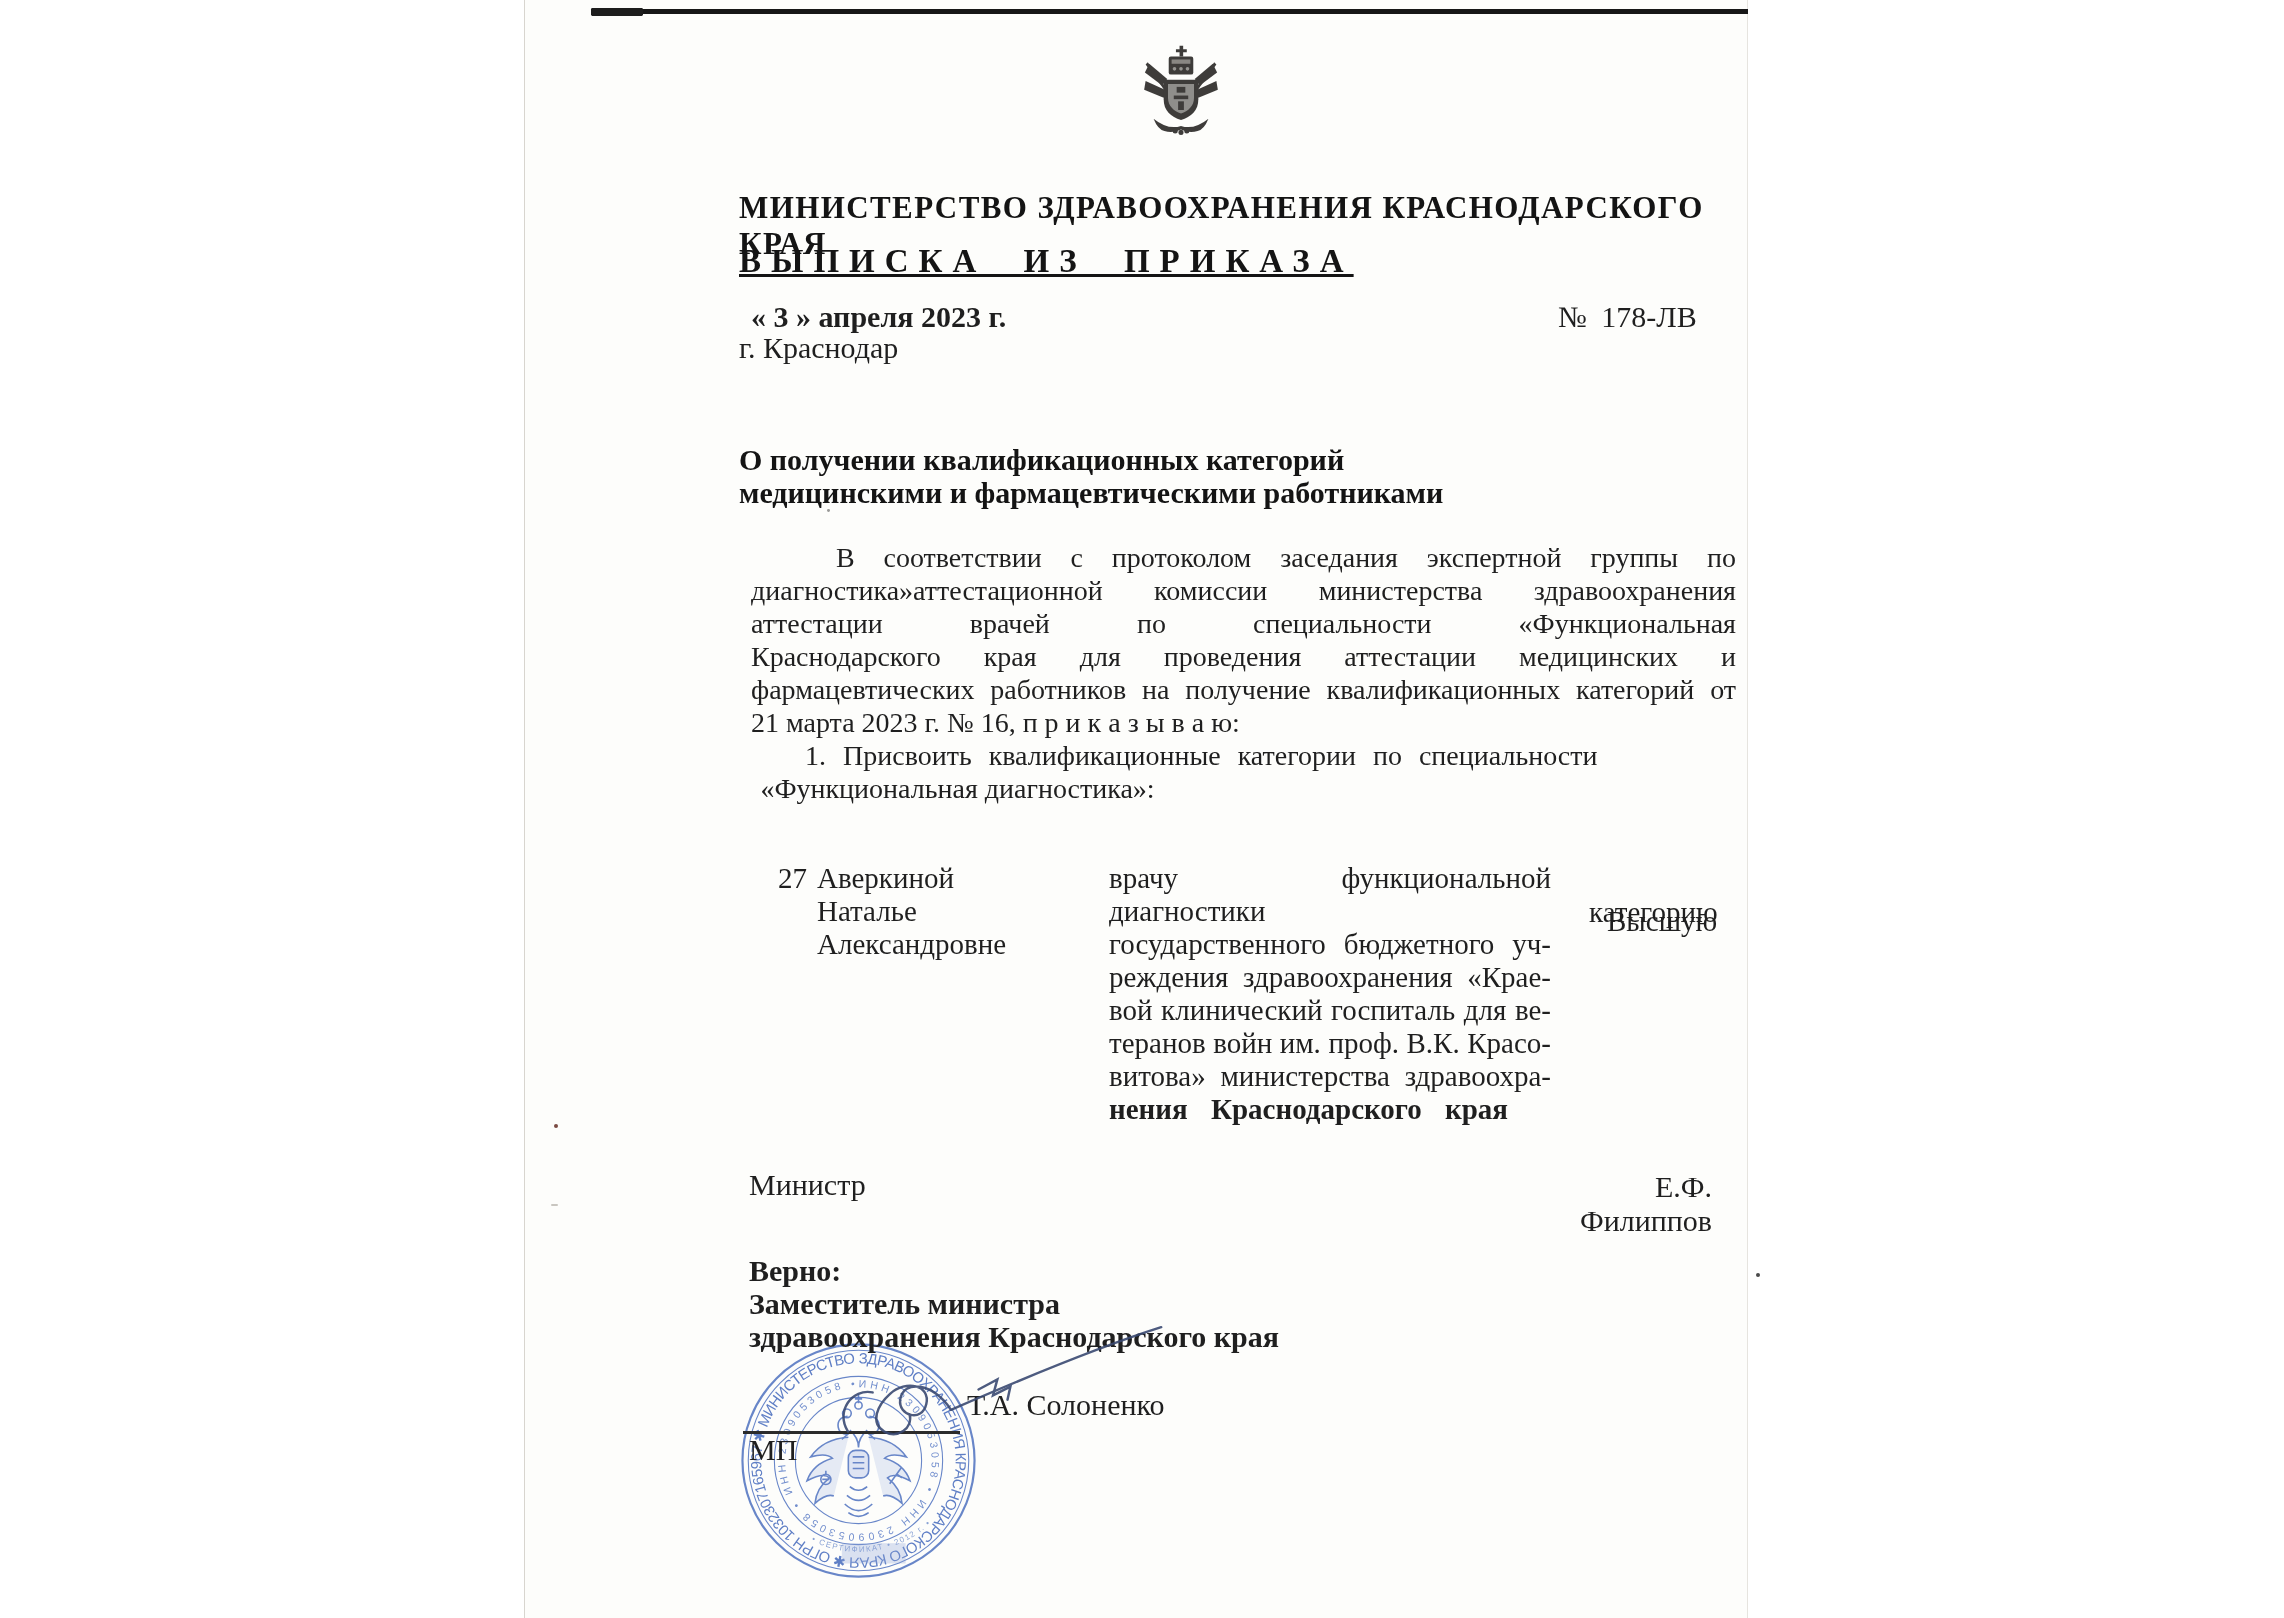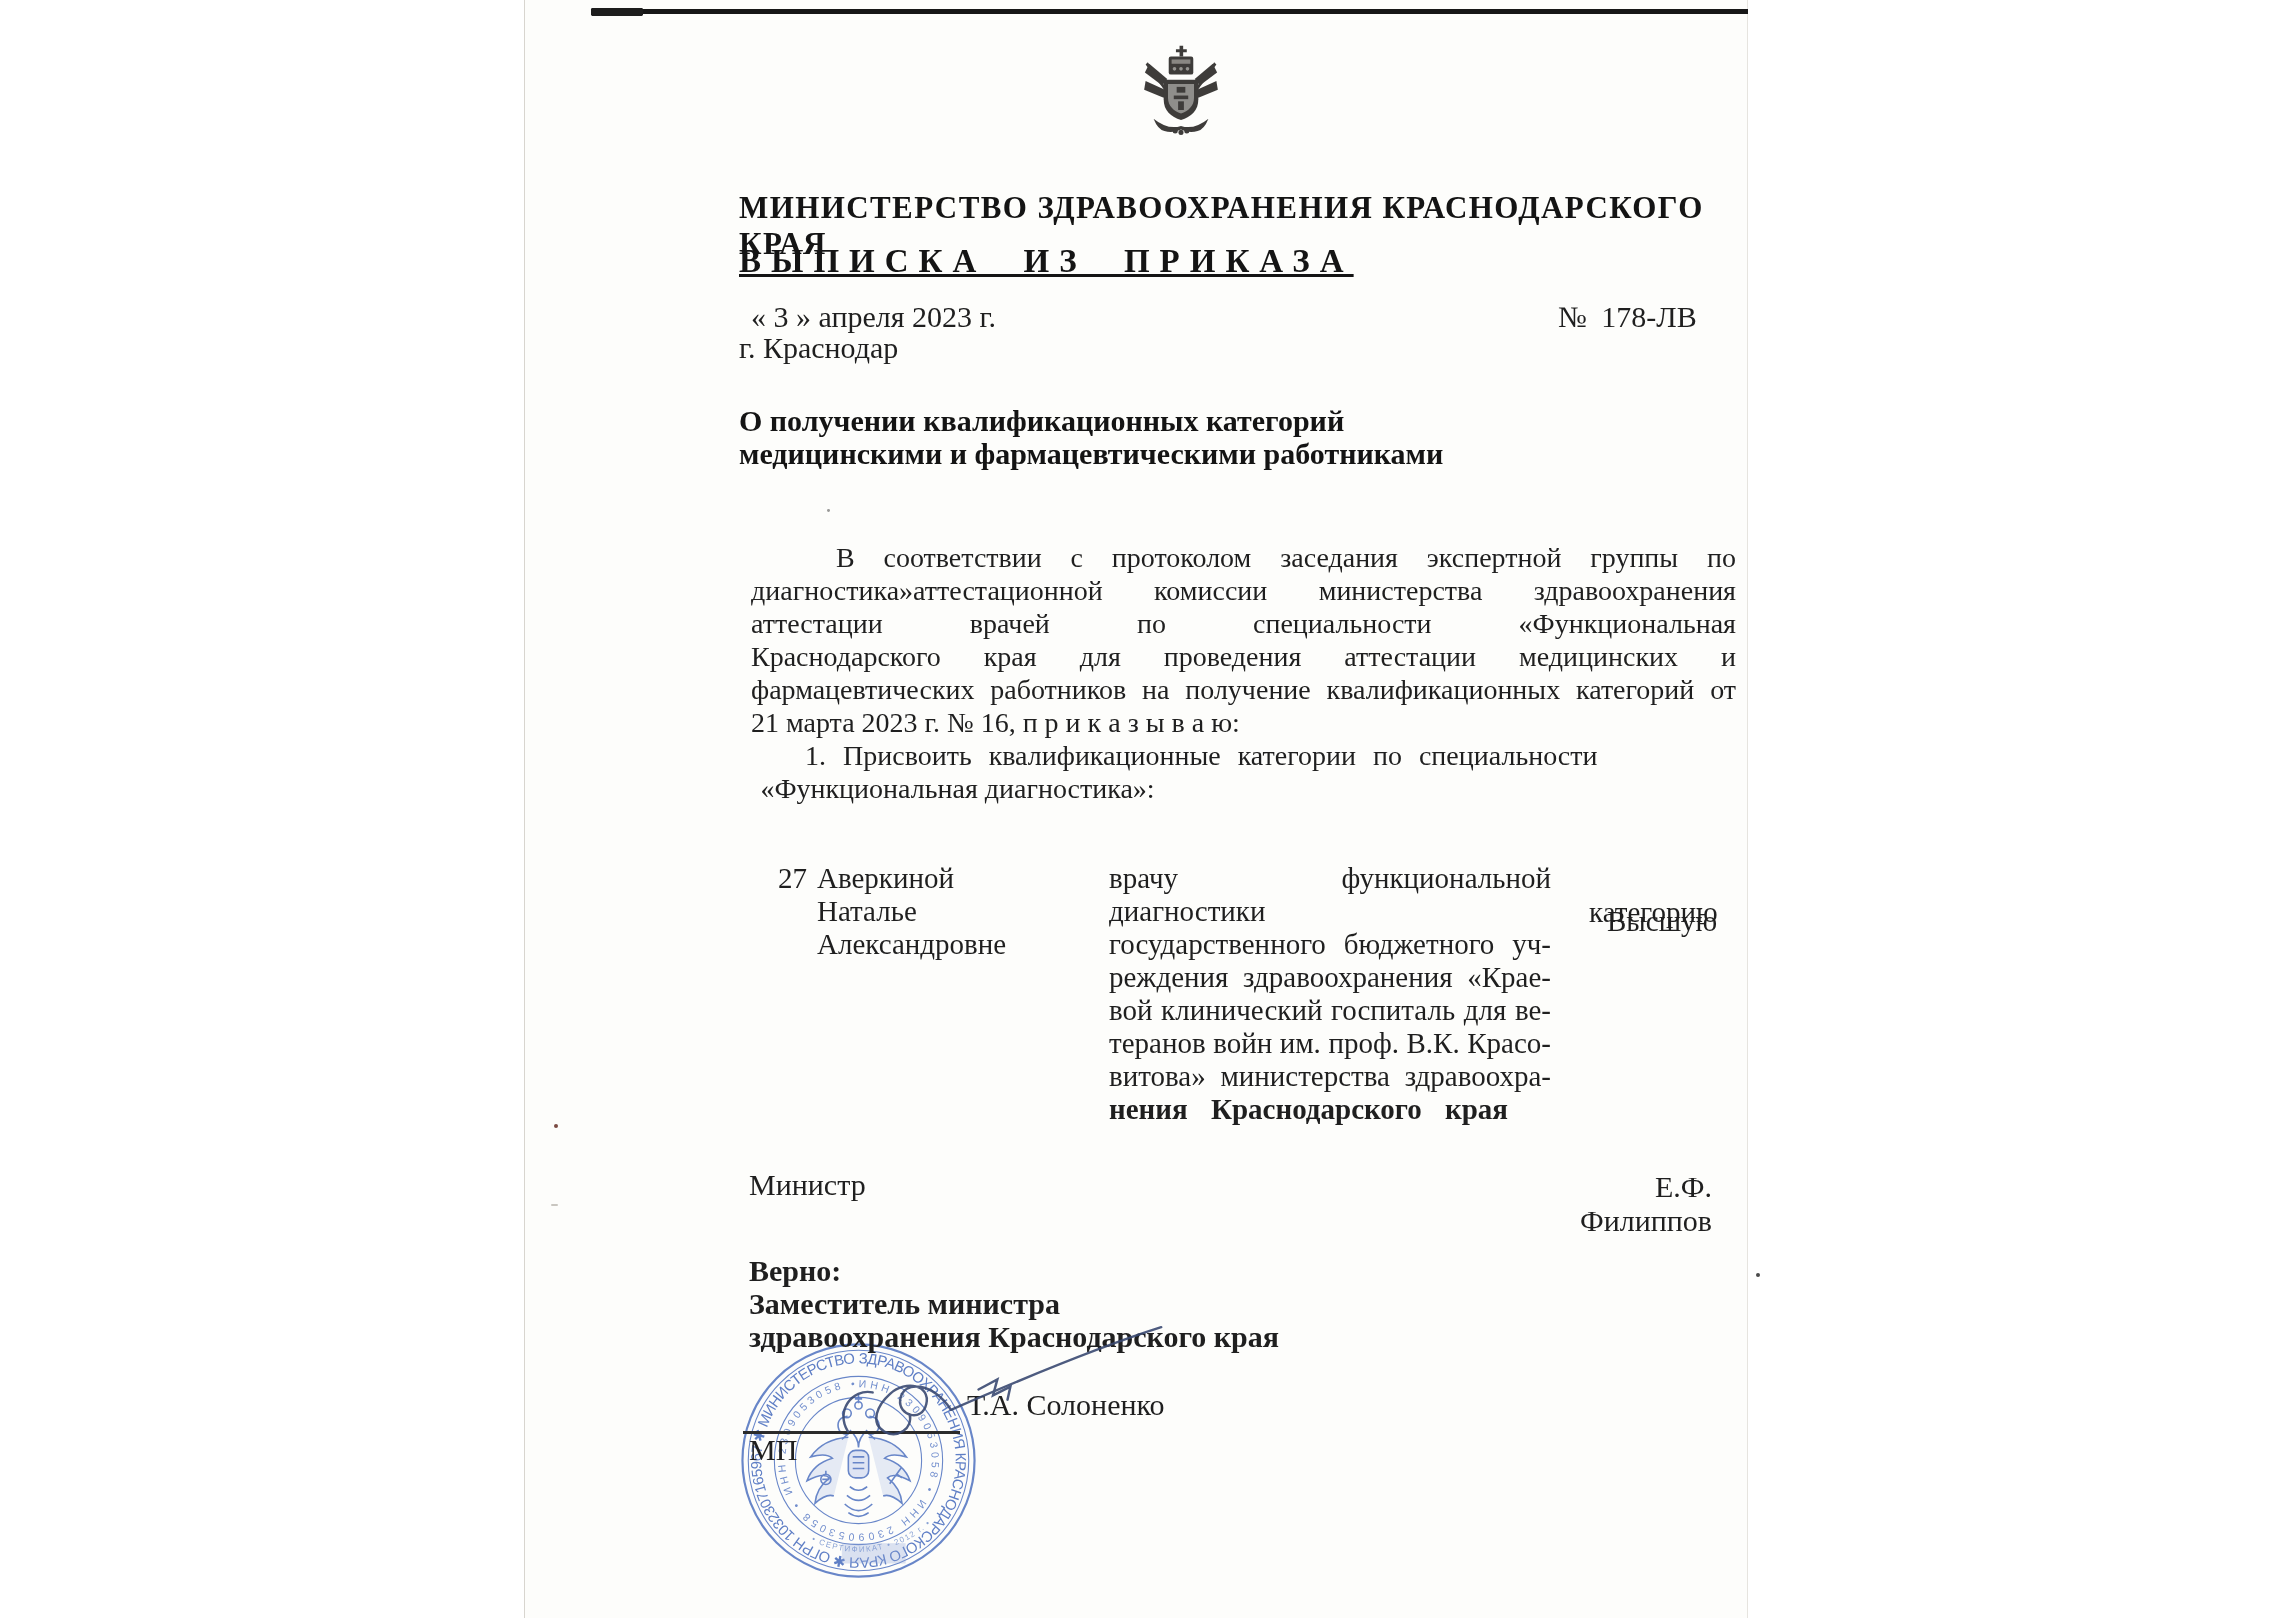--- a/index.html
+++ b/index.html
@@ -7,24 +7,24 @@
           font-family:"Liberation Serif","DejaVu Serif",serif;color:#1f1f1f;}
   .page{position:absolute;left:524px;top:0;width:1222px;height:1618px;background:#fdfdfb;
         border-left:1.4px solid #d8d5cf;border-right:1.4px solid #e6e4df;}
   .topline{position:absolute;left:591px;top:9.4px;width:1157px;height:4.3px;background:#171717;}
   .topline-blob{position:absolute;left:591px;top:8px;width:52px;height:8px;background:#1d1d1d;border-radius:1.4px;}
   .abs{position:absolute;}
   .ctr{left:739px;width:1014px;text-align:left;}
   .b{font-weight:bold;color:#141414;}
   .ministry{top:190px;font-size:31px;letter-spacing:1.4px;}
   .vypiska{top:243px;font-size:33px;letter-spacing:10px;word-spacing:19px;text-decoration:underline;}
-  .dateline{left:751px;top:300px;font-size:30px;}
+  .dateline{left:751px;top:300px;font-size:30px;font-weight:bold;}
   .docnum{left:1558px;top:300px;width:188px;font-size:30px;word-spacing:7.2px;}
   .city{top:331px;font-size:30px;}
-  .subject{top:404px;font-size:30px;line-height:33px;}
+  .subject{top:443px;font-size:30px;line-height:33px;}
   .para{left:751px;top:541px;width:985px;font-size:28px;line-height:33px;}
   .para div{box-sizing:border-box;width:985px;}
   .jl{text-align:justify;text-align-last:justify;}
   .l1{padding-left:85px;}
   .l7{padding-left:54px;word-spacing:10px;}
   .l8{padding-left:9.4px;}
   .trow{font-size:29px;line-height:33px;}
   .t-num{left:749px;top:862px;margin-left:29px;}
   .t-name{left:817px;top:862px;width:239px;}
   .t-pos{left:1109px;top:862px;width:442px;}

